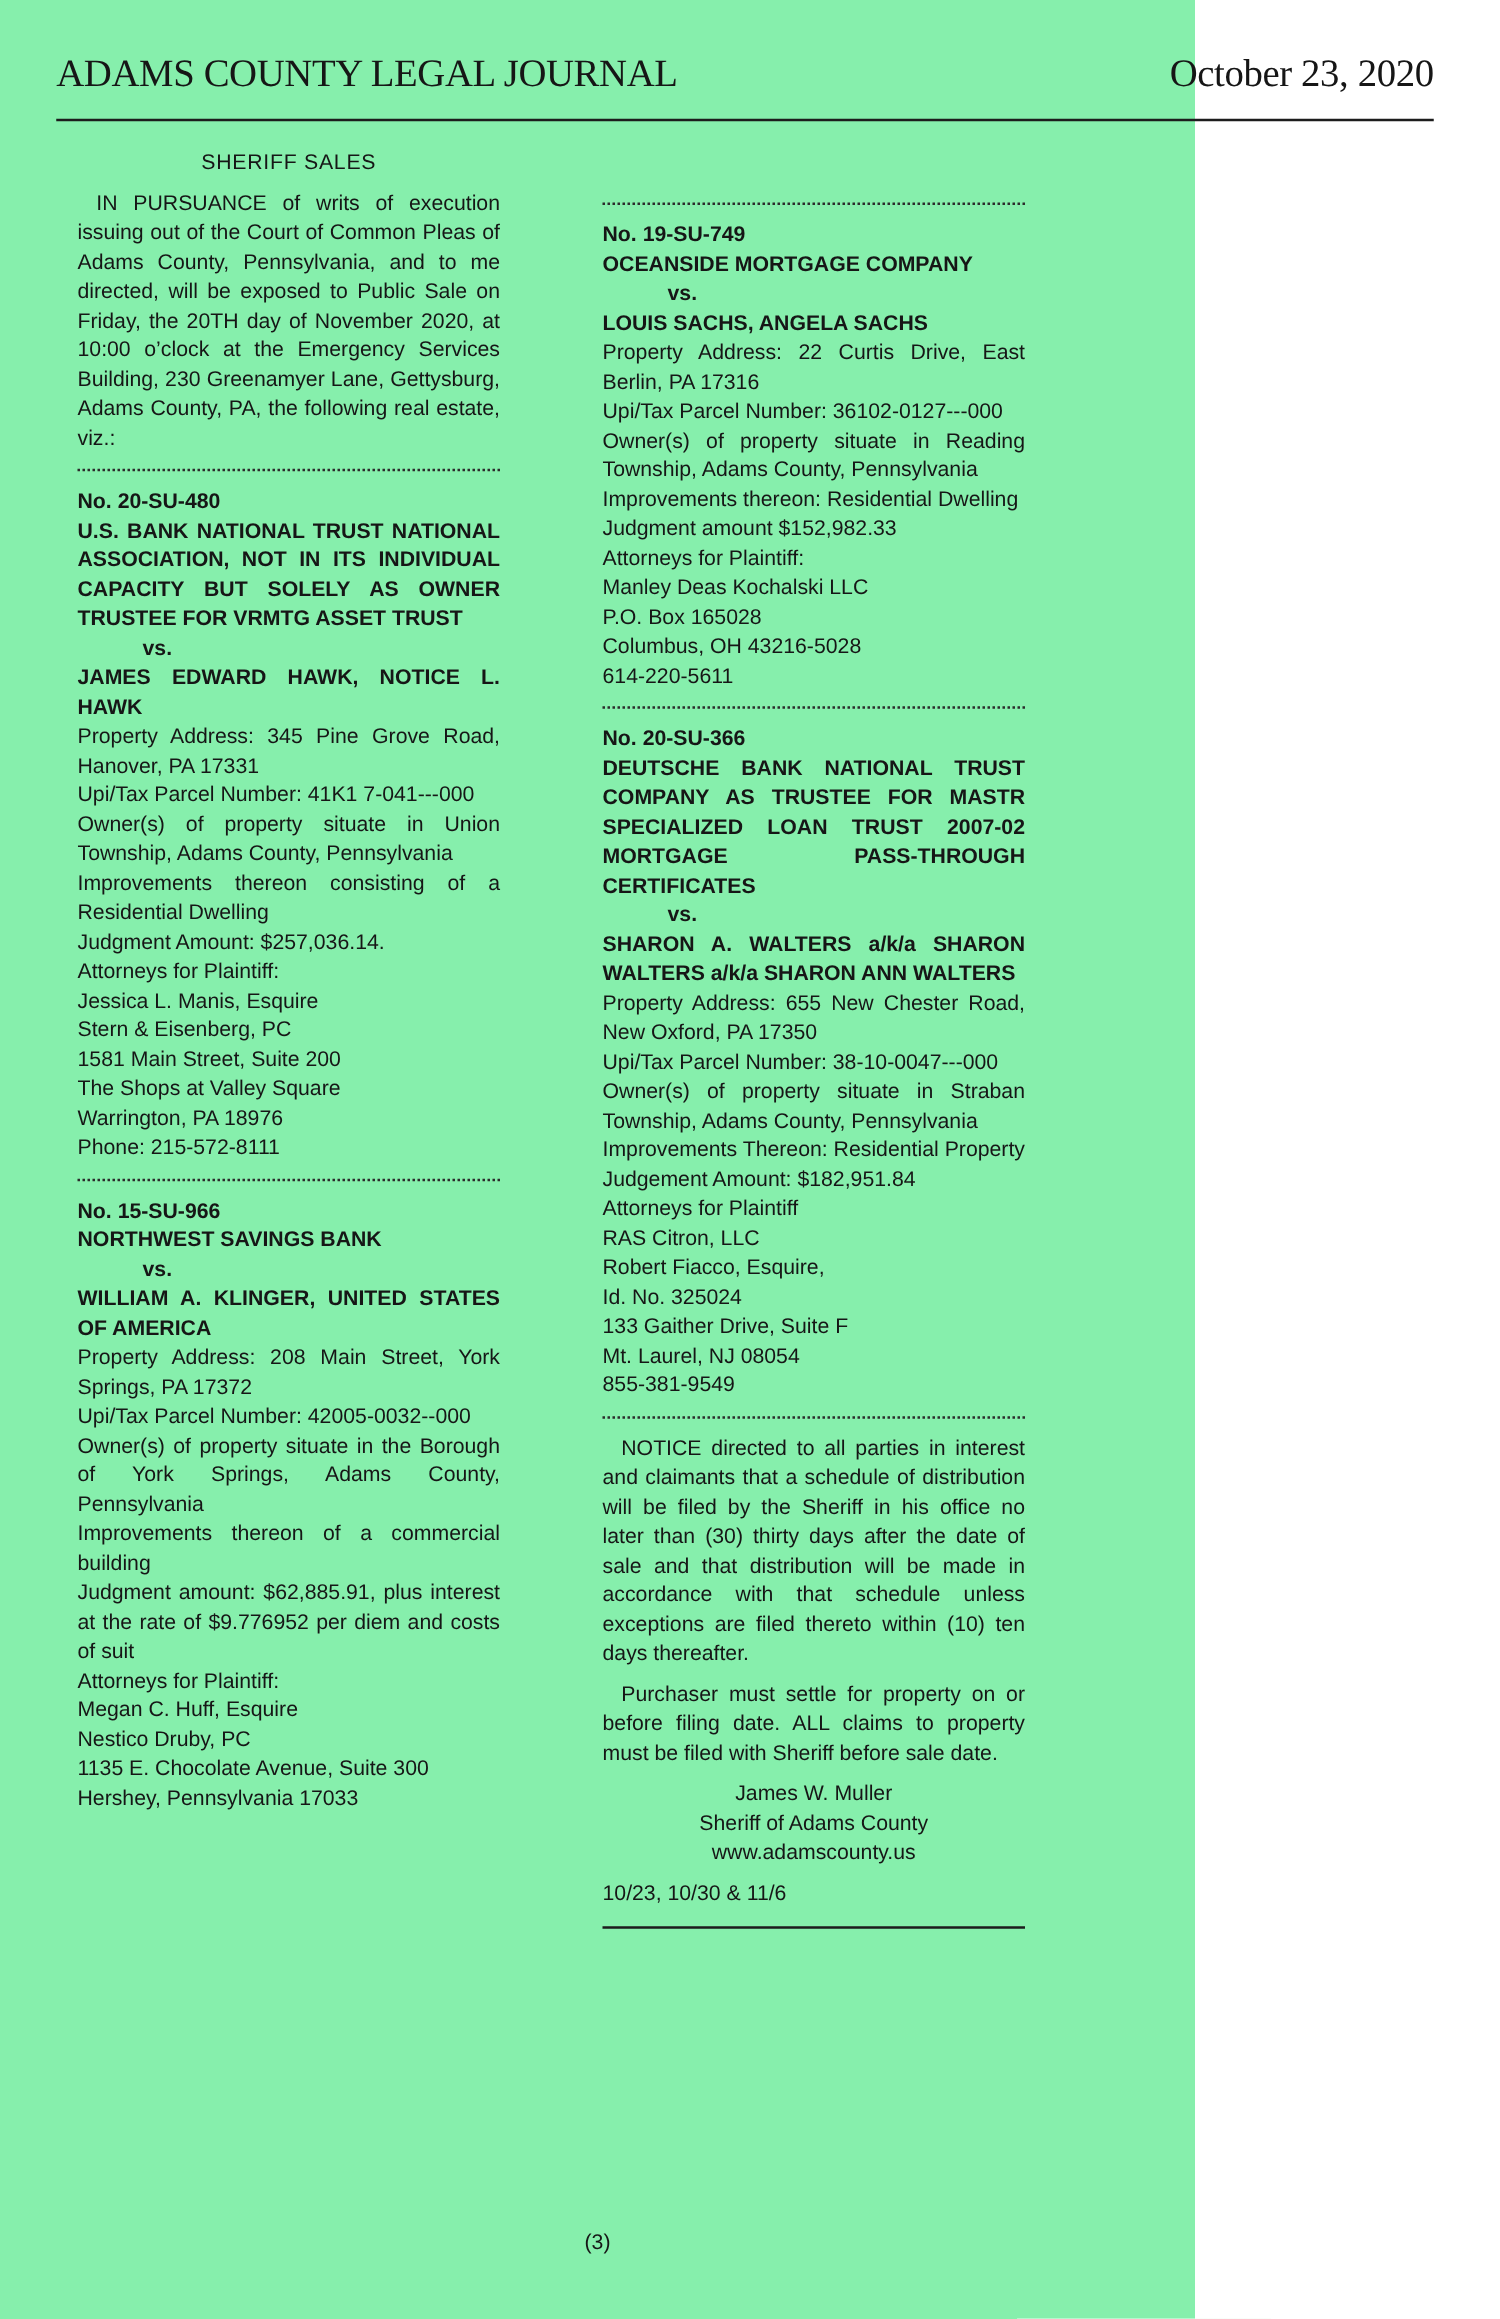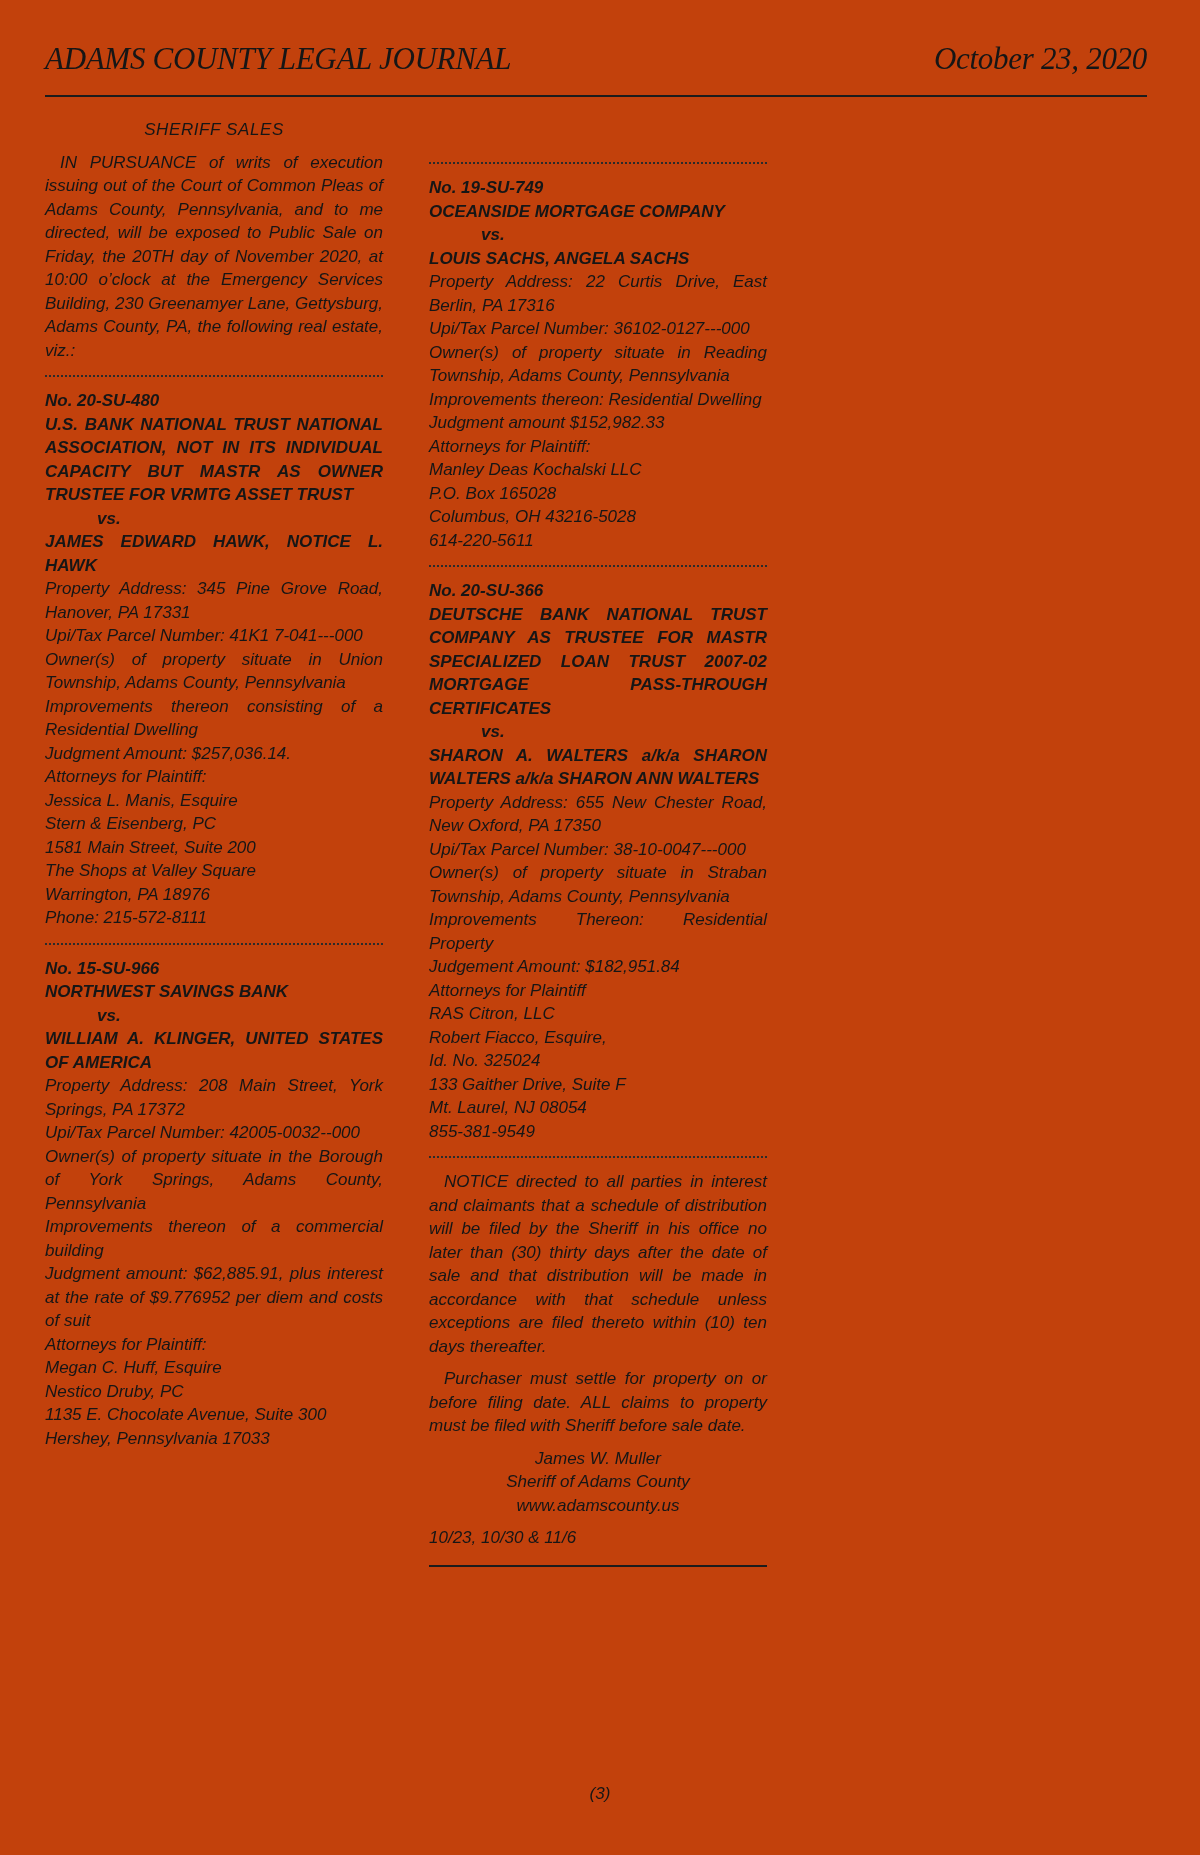--- a/index.html
+++ b/index.html
@@ -1,44 +1,43 @@
 <!DOCTYPE html>
 <html><head>
 <meta charset="utf-8">
 <style>
   html, body { margin: 0; padding: 0; background: #ffffff; }
   .page {
     position: relative;
-    width: 1200px;
+    width: 956px;
     height: 1855px;
-    background: #c2410c;
+    background: #86efac;
     color: #161616;
     font-family: "Liberation Sans", sans-serif;
     font-size: 17px;
     line-height: 23.5px;
-    font-style: italic;
   }
   .header {
     position: absolute;
     top: 47px; left: 45px; width: 1102px;
     display: flex; justify-content: space-between; align-items: baseline;
     font-family: "Liberation Serif", serif;
     font-size: 31px;
     letter-spacing: -0.3px;
     white-space: nowrap;
   }
   .header-rule {
     position: absolute;
     top: 95px; left: 45px; width: 1102px;
     border-top: 2px solid #1c1c1c;
   }
   .columns {
     position: absolute;
-    top: 118px; left: 45px;
-    display: flex; gap: 46px;
+    top: 118px; left: 62px;
+    display: flex; gap: 82px;
   }
   .col { width: 338px; }
   .col-right { padding-top: 31px; }
   .section-title { text-align: center; letter-spacing: 0.6px; margin-bottom: 9px; }
   .intro { text-align: justify; text-indent: 15px; margin: 0; }
   .sep { border-top: 2px dotted #2b2b2b; margin: 13px 0 12px; }
   .case-number, .party { font-weight: bold; text-align: justify; }
   .vs { font-weight: bold; padding-left: 52px; }
   .detail-line { text-align: justify; }
   .closing-para { text-align: justify; text-indent: 15px; margin: 0 0 9px 0; }
@@ -66,21 +65,21 @@
   <div class="columns">
 
     <div class="col">
       <div class="section-title">SHERIFF SALES</div>
       <p class="intro">IN PURSUANCE of writs of execution issuing out of the Court of Common Pleas of Adams County, Pennsylvania, and to me directed, will be exposed to Public Sale on Friday, the 20TH day of November 2020, at 10:00 o’clock at the Emergency Services Building, 230 Greenamyer Lane, Gettysburg, Adams County, PA, the following real estate, viz.:</p>
 
       <div class="sep"></div>
 
       <section class="notice">
         <div class="case-number">No. 20-SU-480</div>
-        <div class="party">U.S. BANK NATIONAL TRUST NATIONAL ASSOCIATION, NOT IN ITS INDIVIDUAL CAPACITY BUT MASTR AS OWNER TRUSTEE FOR VRMTG ASSET TRUST</div>
+        <div class="party">U.S. BANK NATIONAL TRUST NATIONAL ASSOCIATION, NOT IN ITS INDIVIDUAL CAPACITY BUT SOLELY AS OWNER TRUSTEE FOR VRMTG ASSET TRUST</div>
         <div class="vs">vs.</div>
         <div class="party">JAMES EDWARD HAWK, NOTICE L. HAWK</div>
         <div class="details">
             <div class="detail-line">Property Address: 345 Pine Grove Road, Hanover, PA 17331</div>
             <div class="detail-line">Upi/Tax Parcel Number: 41K1 7-041---000</div>
             <div class="detail-line">Owner(s) of property situate in Union Township, Adams County, Pennsylvania</div>
             <div class="detail-line">Improvements thereon consisting of a Residential Dwelling</div>
             <div class="detail-line">Judgment Amount: $257,036.14.</div>
             <div class="detail-line">Attorneys for Plaintiff:</div>
             <div class="detail-line">Jessica L. Manis, Esquire</div>

